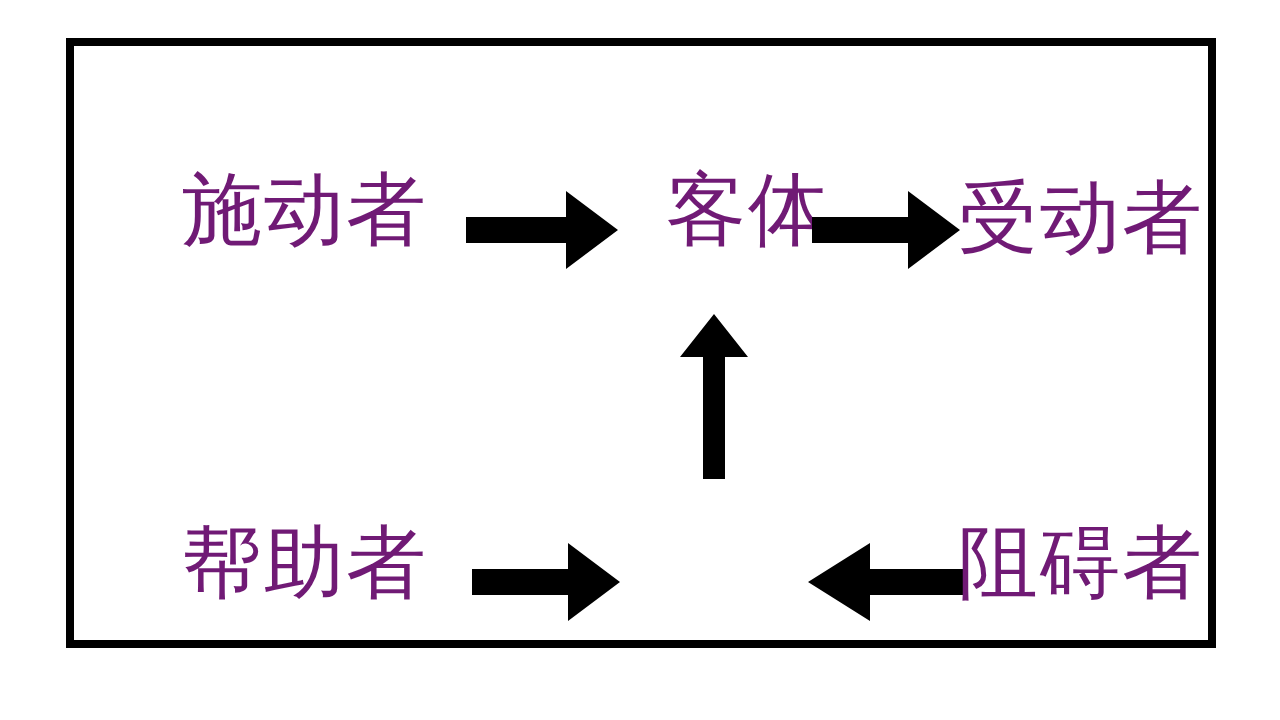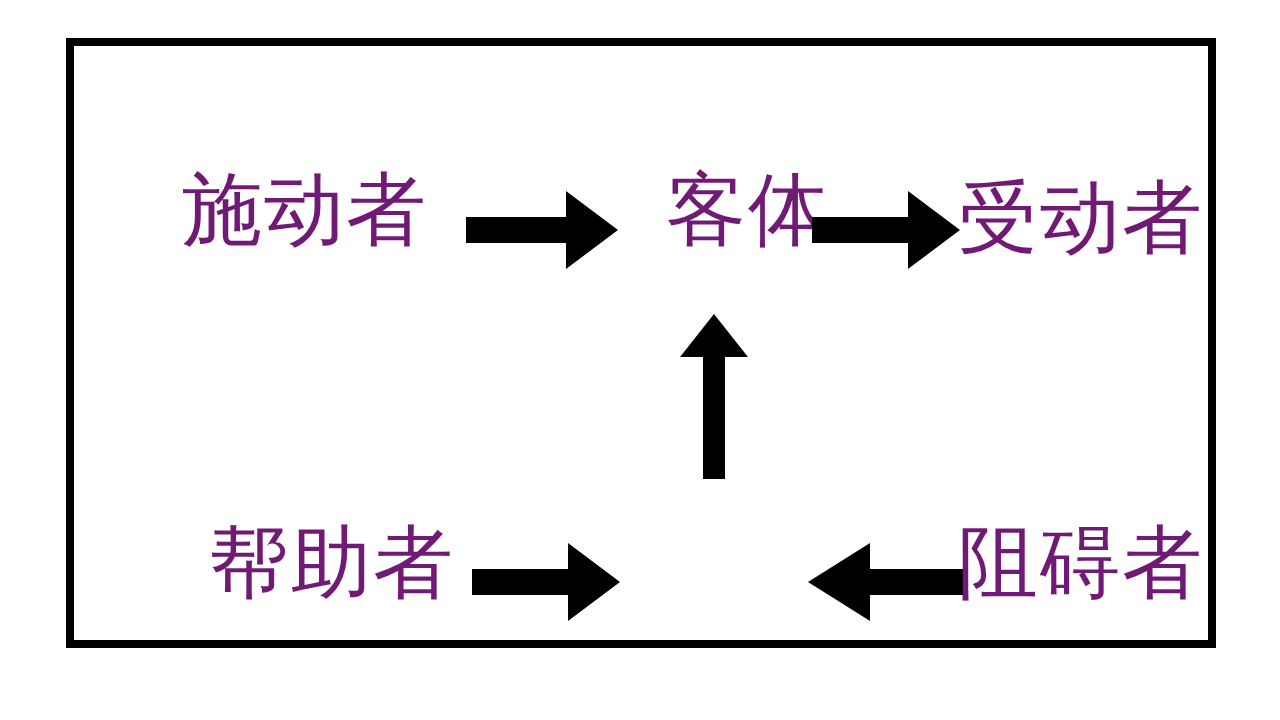--- a/index.html
+++ b/index.html
@@ -62,21 +62,21 @@
   #node-agent      { left: 108px; top: 124px; }
   #arrow-1         { left: 392px; top: 143px; }
   #node-object     { left: 592px; top: 124px; }
   #arrow-2         { left: 738px; top: 143px; }
   #node-patient    { left: 884px; top: 124px; margin-top: 8px; }
 
   
   #arrow-up        { left: 606px; top: 268px; }
 
   
-  #node-helper     { left: 108px; top: 477px; margin-left: 27px; }
+  #node-helper     { left: 108px; top: 477px; }
   #arrow-3         { left: 398px; top: 497px; }
   #node-subject    { left: 562px; top: 477px; }
   #arrow-4         { left: 734px; top: 497px; }
   #node-opponent   { left: 884px; top: 477px; }
 </style>
 </head>
 <body>
 
 <div id="canvas">
 

